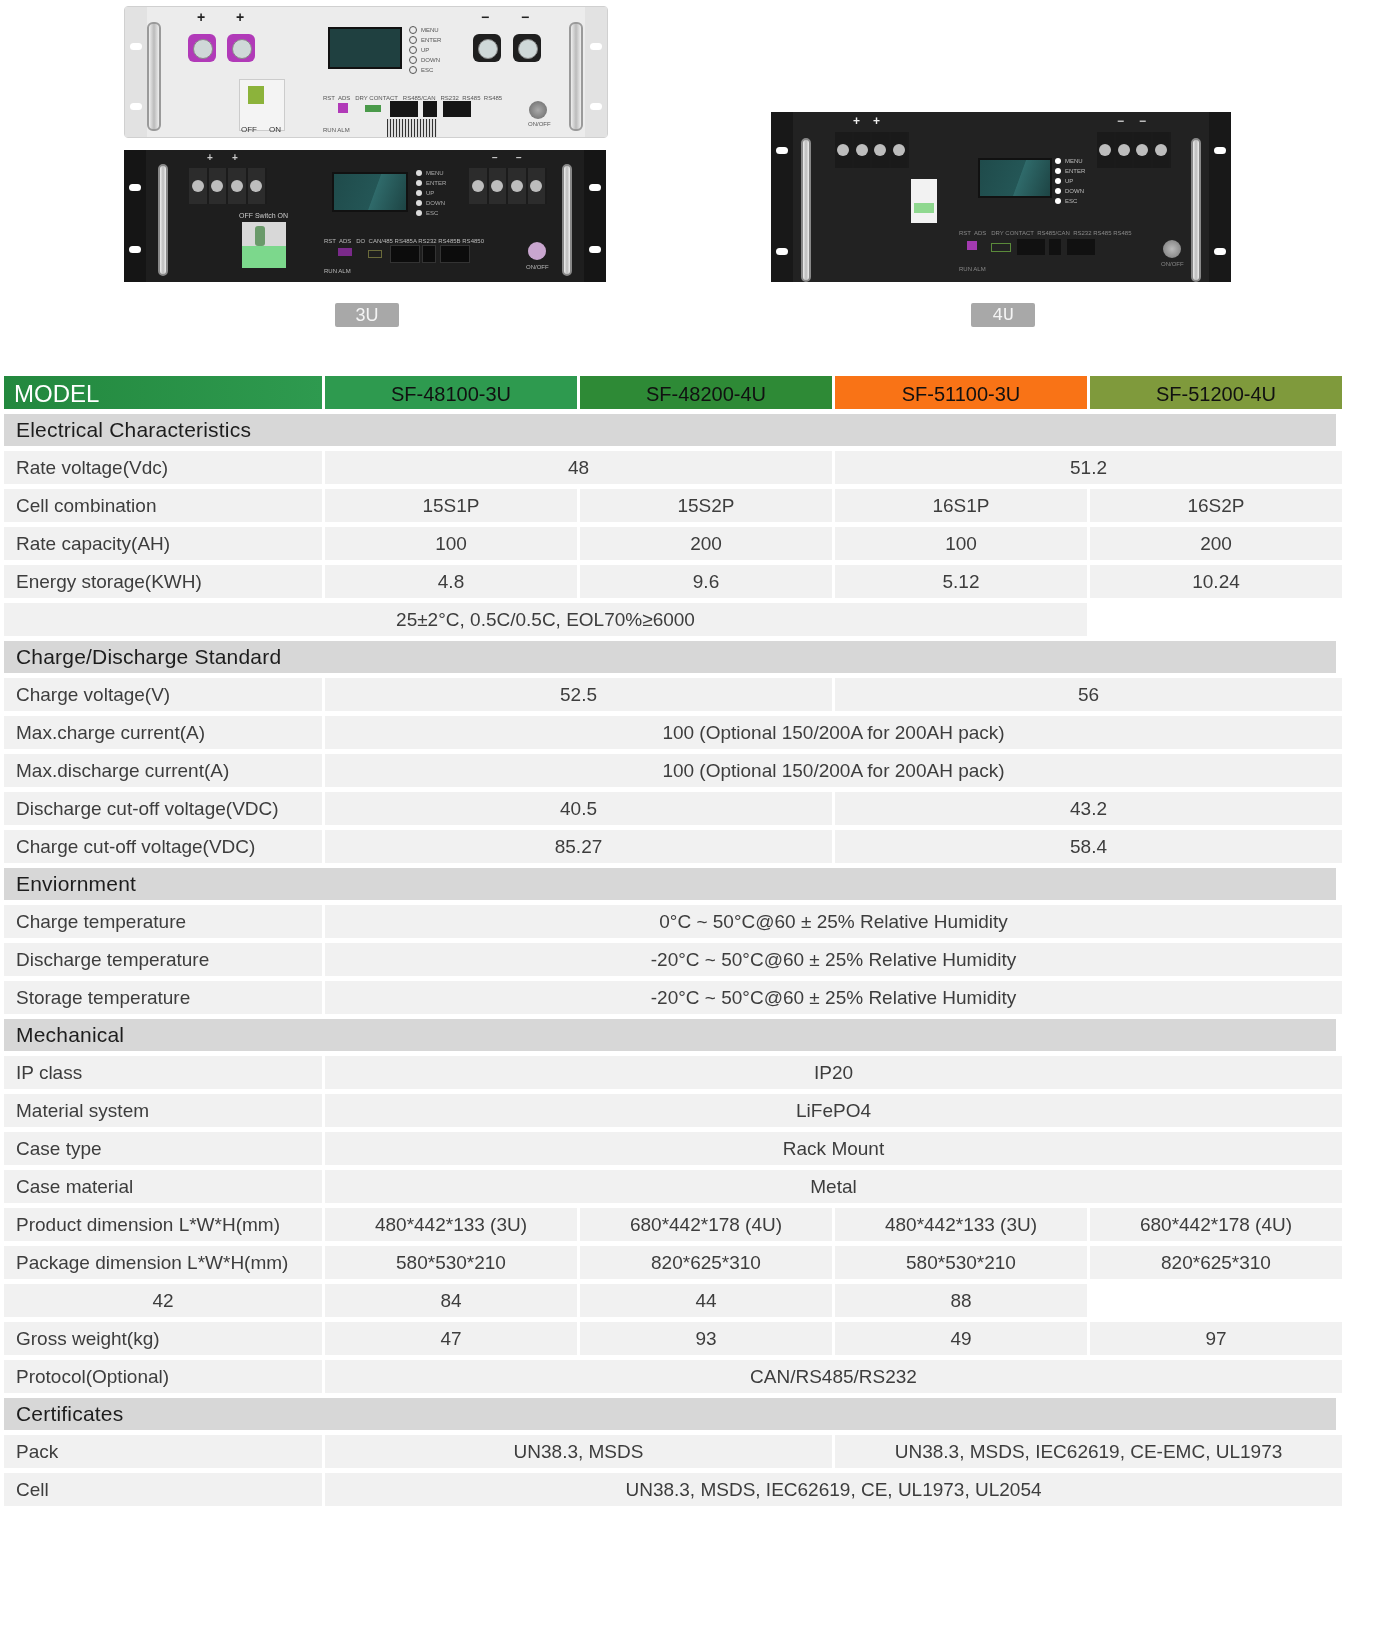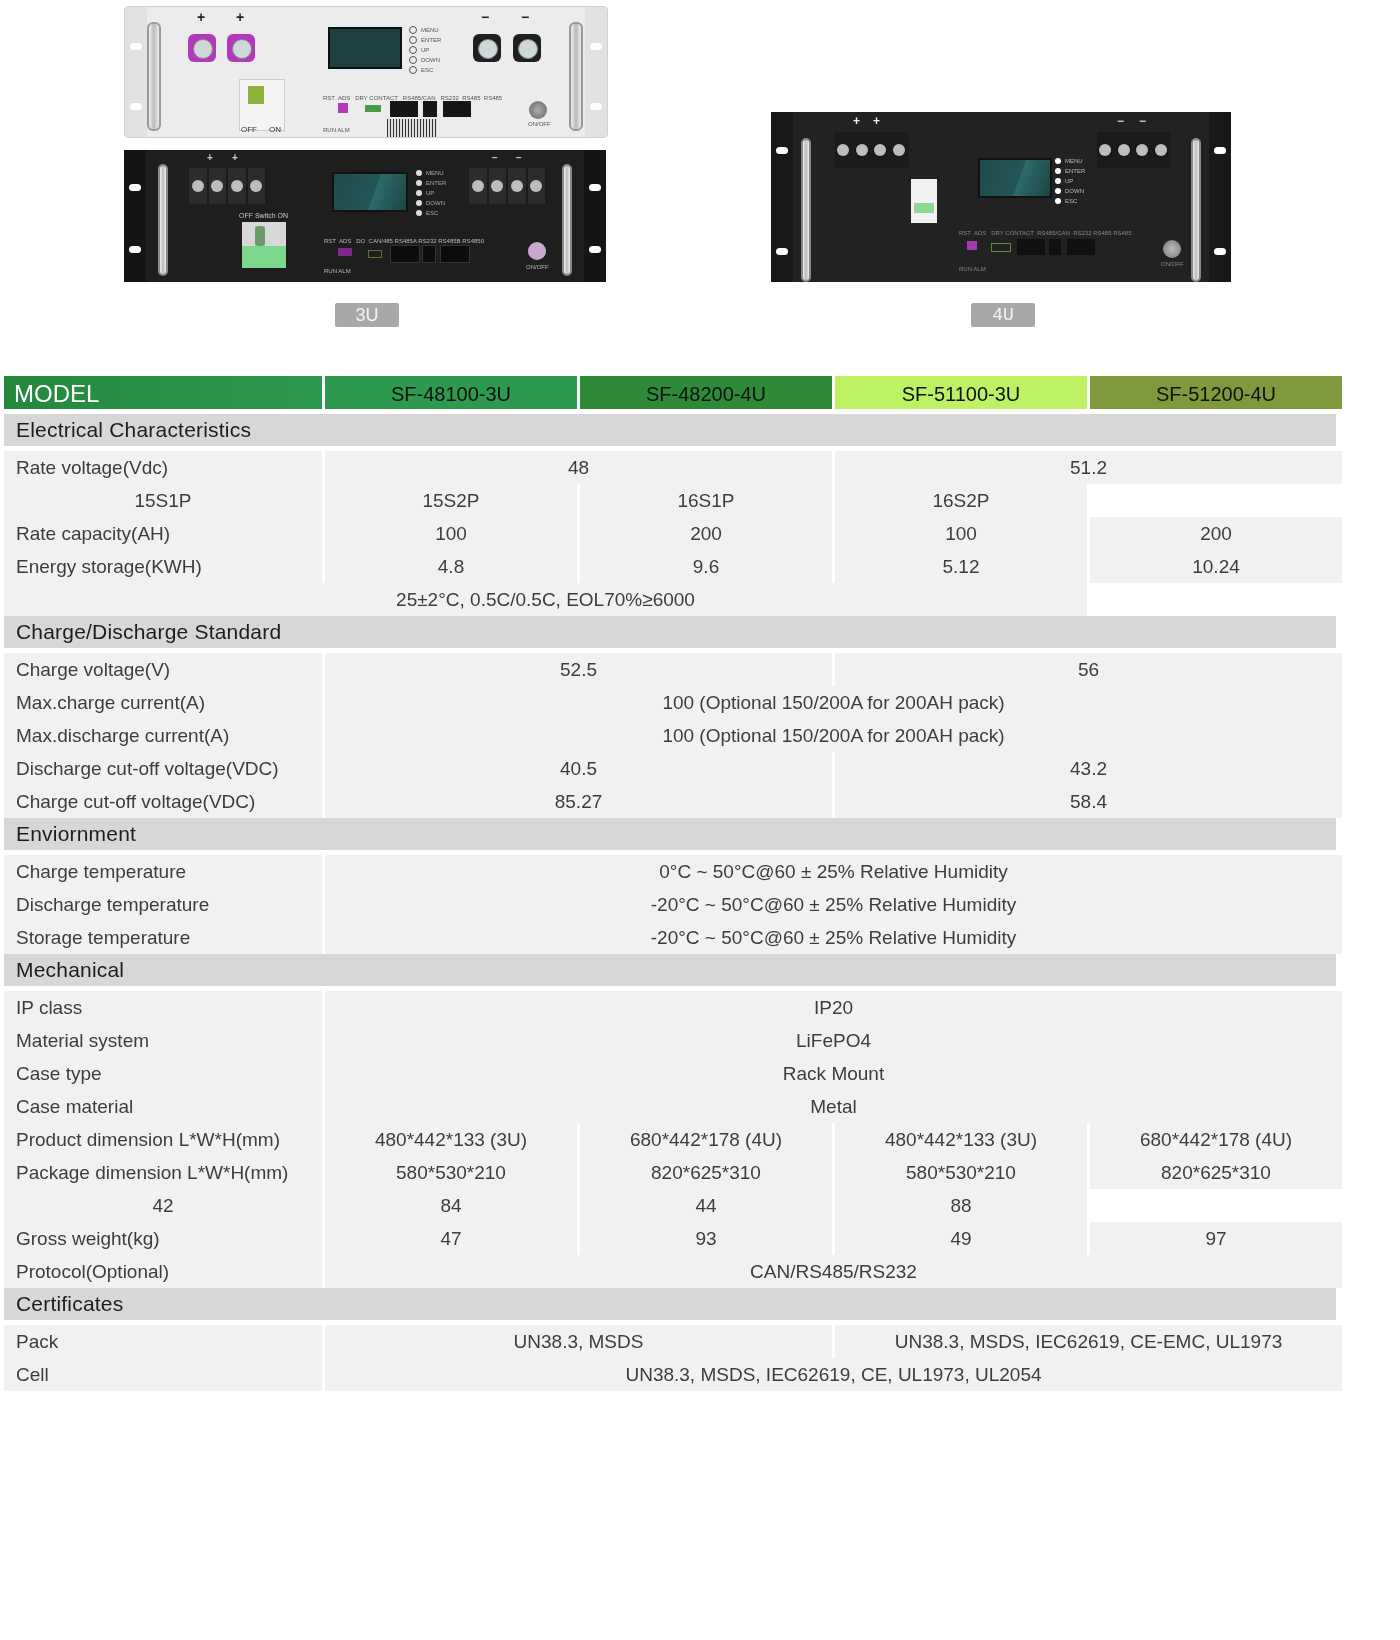--- a/index.html
+++ b/index.html
@@ -22,21 +22,21 @@
   .busbar span { flex:1; border-right:2px solid #1b1b1b; position:relative; }
   .busbar span::after { content:""; position:absolute; left:50%; top:50%; width:12px; height:12px; margin:-6px 0 0 -6px; border-radius:50%; background:#bdbdbd; }
   .sign { position:absolute; font-size:14px; font-weight:bold; }
   .port { position:absolute; background:#161616; height:16px; }
   .power-btn { position:absolute; width:18px; height:18px; border-radius:50%; }
   .tiny { position:absolute; font-size:6px; }
   .tag { position:absolute; width:64px; height:24px; background:#a8a8a8; color:#f4f4f4; font-size:18px; text-align:center; line-height:24px; border-radius:2px; }
 
   
   .table { position:absolute; left:4px; top:376px; width:1332px; }
-  .row { display:grid; grid-template-columns:318px 252px 252px 252px 252px; gap:0 3px; }
+  .row { display:grid; grid-template-columns:318px 252px 252px 252px 252px; gap:0 3px; margin-bottom:5px; }
   .header-row .cell { height:33px; line-height:36px; font-size:20px; color:#111; text-align:center; }
   .header-row .cell.model { text-align:left; padding-left:10px; color:#fff; font-size:24px; background:linear-gradient(90deg,#23883e,#2e9a4f); }
   .section { height:32px; background:#d7d7d7; line-height:32px; font-size:21px; color:#1d1d1d; padding-left:12px; margin-bottom:5px; letter-spacing:0.2px; }
   .cell { background:#f1f1f1; height:33px; line-height:33px; font-size:19px; color:#3d3d3d; text-align:center; }
   .cell.label { text-align:left; padding-left:12px; }
   .span2 { grid-column:span 2; }
   .span4 { grid-column:span 4; }
 </style>
 </head>
 <body>
@@ -233,31 +233,32 @@
 </div>
 
 <div class="tag" style="left:971px;top:303px;font-family:Liberation Mono, monospace;">4U</div>
 
 <div class="table">
 
   <div class="row header-row" style="margin-bottom:5px;">
     <div class="cell model">MODEL</div>
     <div class="cell" style="background:#2e9a4f;">SF-48100-3U</div>
     <div class="cell" style="background:#2e8a36;">SF-48200-4U</div>
-    <div class="cell" style="background:#bef264;">SF-51100-3U</div>
+    <div class="cell" style="background:#f97316;">SF-51100-3U</div>
     <div class="cell" style="background:#7f9a3c;">SF-51200-4U</div>
   </div>
 
   <div class="section">Electrical Characteristics</div>
   <div class="row">
     <div class="cell label">Rate voltage(Vdc)</div>
     <div class="cell span2">48</div>
     <div class="cell span2">51.2</div>
   </div>
   <div class="row">
+    <div class="cell label">Cell combination</div>
     <div class="cell">15S1P</div>
     <div class="cell">15S2P</div>
     <div class="cell">16S1P</div>
     <div class="cell">16S2P</div>
   </div>
   <div class="row">
     <div class="cell label">Rate capacity(AH)</div>
     <div class="cell">100</div>
     <div class="cell">200</div>
     <div class="cell">100</div>

